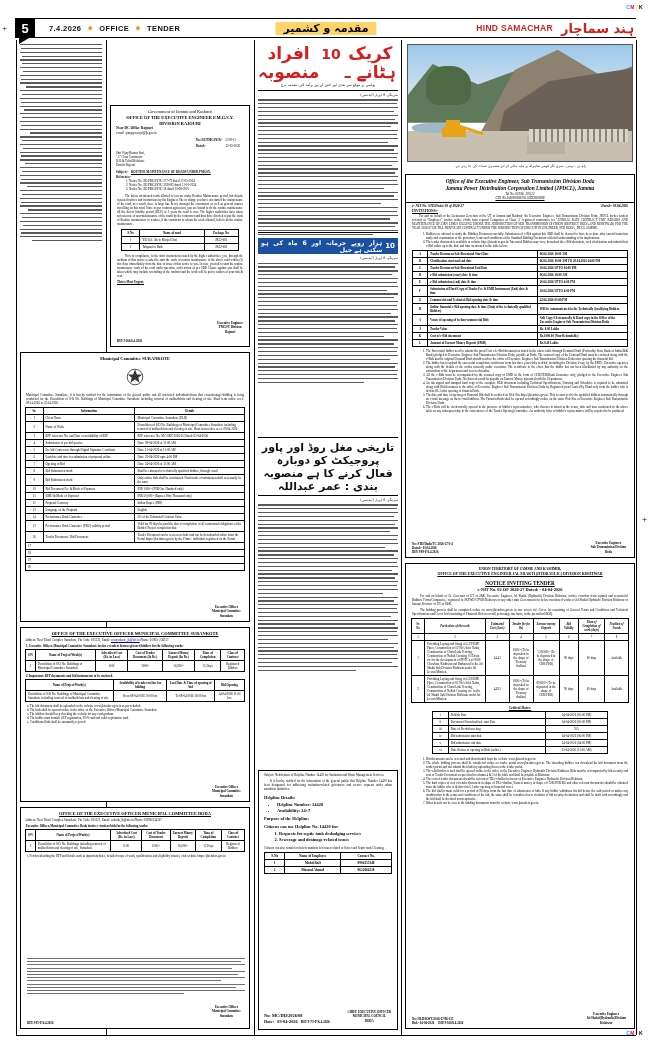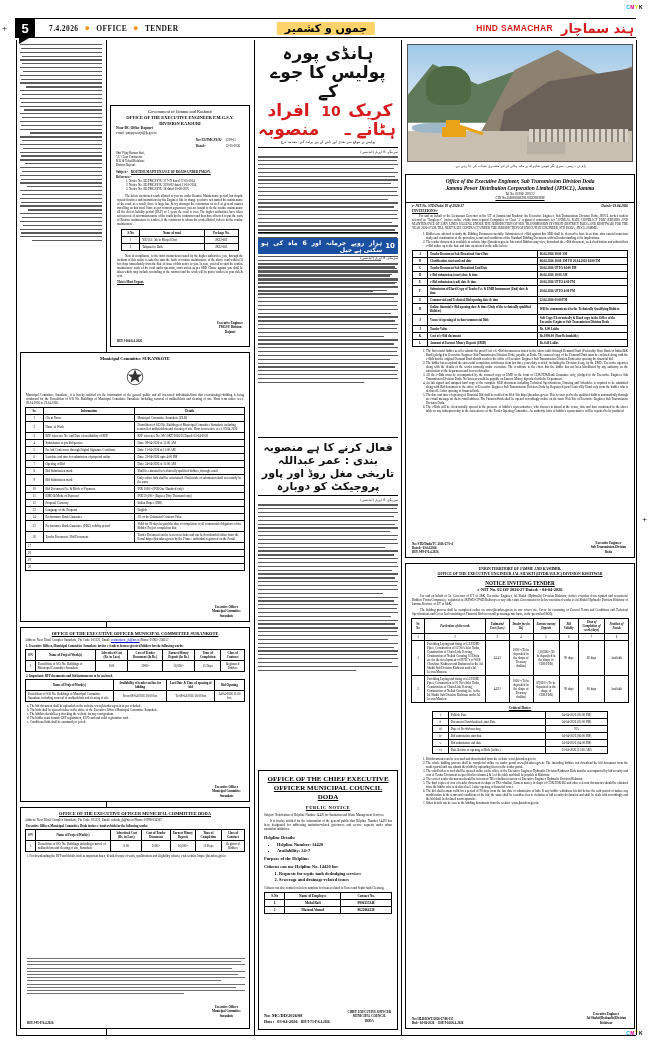--- a/index.html
+++ b/index.html
@@ -33,21 +33,21 @@
     font-family: "Liberation Sans", sans-serif; font-weight: bold;
     font-size: 13px; display: flex; align-items: center; justify-content: center;
     margin-left: -1px;
   }
   .pagenum-tail {
     position: absolute; left: 19px; top: 38px;
     width: 0; height: 0; border-left: 10px solid #000; border-right: 10px solid transparent;
     border-bottom: 6px solid transparent; opacity: .95;
   }
   .dateline {
-    font-family: Liberation Serif, serif; font-size: 7.5px;
+    font-family: Liberation Sans, sans-serif; font-size: 7.5px;
     font-weight: bold; letter-spacing: .4px; color: #111; margin-left: 14px;
     display: flex; align-items: center; gap: 6px;
   }
   .dot { color: #f7941e; font-size: 9px; line-height: 1; }
   .mh-center {
     position: absolute; left: 50%; transform: translateX(-50%);
     background: #fdd36a; padding: 0 8px; font-size: 11px; font-weight: bold;
     color: #000; font-family: "DejaVu Sans", sans-serif; direction: rtl;
     border-radius: 1px;
   }
@@ -144,21 +144,21 @@
 
   <div class="masthead">
     <div class="pagenum">5</div>
     <div class="dateline">
       <span>7.4.2026</span>
       <span class="dot">●</span>
       <span>OFFICE</span>
       <span class="dot">●</span>
       <span>TENDER</span>
     </div>
-    <div class="mh-center">جموں و کشمیر</div>
+    <div class="mh-center">مقدمہ و کشمیر</div>
     <div class="mh-right">
       <span class="hs-en">HIND SAMACHAR</span>
       <span class="hs-ur">ہند سماچار</span>
     </div>
   </div>
   <div class="pagenum-tail"></div>
 
   <div class="vrule" style="left:16px;  top:40px; height:995px;"></div>
   <div class="vrule" style="left:106px; top:40px; height:995px;"></div>
   <div class="vrule" style="left:254px; top:40px; height:995px;"></div>
@@ -524,21 +524,20 @@
     </div>
     <div class="ad ad-t4 bold" style="position:absolute;right:8px;bottom:10px;text-align:center;line-height:4.4px;">
       <div>Executive Officer</div>
       <div>Municipal Committee</div>
       <div>Surankote</div>
     </div>
     <div class="ad ad-t4 bold" style="position:absolute;left:6px;bottom:3px;">DIP/J-95-P/6.4.2026</div>
   </div>
 
   <div style="position:absolute;left:258px;top:44px;width:140px;">
-    <div class="urdu urdu-head-lg" style="text-align:center;">ہانڈی پورہ پولیس کا جوے کے</div>
     <div class="urdu" style="text-align:center;display:flex;justify-content:center;align-items:baseline;gap:2px;direction:rtl;">
       <span class="urdu-head-lg redstrip">کریک ہٹانے ـ</span>
       <span class="urdu-head-lg redstrip bold" style="font-size:14px;">10</span>
       <span class="urdu-head-lg redstrip">افراد منصوبہ</span>
     </div>
     <div class="urdu" style="text-align:center;font-size:3.6px;line-height:5px;padding-top:1px;">پولیس نے موقع سے نقدی اور تاش کے پتے برآمد کئے، مقدمہ درج</div>
     <div class="divider" style="position:static;height:.7px;background:#000;margin:2px 0;"></div>
     <div class="urdu" style="font-size:3.4px;line-height:4.6px;">سرینگر، 6 اپریل (ایجنسی)</div>
     <div class="lines ur" style="position:static;margin-top:2px;">
       <i style="width:100%"></i>
@@ -618,22 +617,22 @@
         <i style="width:98%"></i>
       <i style="width:100%"></i>
         <i style="width:99%"></i>
         <i style="width:100%"></i>
         <i style="width:76%"></i>
     </div>
   </div>
 
   <div class="divider" style="left:258px;top:437px;width:140px;height:1.4px;"></div>
   <div style="position:absolute;left:258px;top:441px;width:140px;">
+    <div class="urdu urdu-head-md" style="text-align:center;">تاریخی مغل روڈ اور پاور پروجیکٹ کو دوبارہ</div>
     <div class="urdu urdu-head-md" style="text-align:center;">فعال کرنے کا ہے منصوبہ بندی : عمر عبداللہ</div>
-    <div class="urdu urdu-head-md" style="text-align:center;">تاریخی مغل روڈ اور پاور پروجیکٹ کو دوبارہ</div>
     <div class="divider" style="position:static;height:.7px;background:#000;margin:2px 0;"></div>
     <div class="urdu" style="font-size:3.4px;line-height:4.6px;">سرینگر، 6 اپریل (ایجنسی)</div>
     <div class="lines ur" style="position:static;margin-top:2px;">
       <i style="width:100%"></i>
         <i style="width:99%"></i>
         <i style="width:100%"></i>
         <i style="width:97%"></i>
       <i style="width:100%"></i>
         <i style="width:98%"></i>
         <i style="width:100%"></i>
@@ -671,25 +670,20 @@
         <i style="width:100%"></i>
         <i style="width:99%"></i>
       <i style="width:100%"></i>
         <i style="width:96%"></i>
         <i style="width:100%"></i>
         <i style="width:70%"></i>
     </div>
   </div>
 
   <div class="box2" style="left:258px; top:770px; width:140px; height:260px;">
-    <div class="ad ad-ctr" style="padding:4px 4px 0 4px;">
-      <div class="bold ul" style="font-size:7px;line-height:9px;">OFFICE OF THE CHIEF EXECUTIVE</div>
-      <div class="bold ul" style="font-size:7px;line-height:9px;">OFFICER MUNICIPAL COUNCIL DODA</div>
-      <div class="bold ul" style="font-size:4.6px;line-height:7px;letter-spacing:.6px;padding-top:2px;">PUBLIC NOTICE</div>
-    </div>
     <div class="ad ad-t4" style="padding:2px 5px 0 5px;">Subject: Notification of Helpline Number 14420 for Sanitation and Waste Management Services.</div>
     <div class="ad ad-t4" style="padding:2px 5px 0 5px;text-indent:6px;">It is hereby notified for the information of the general public that Helpline Number 14420 has been designated for addressing sanitation-related grievances and service requests under urban sanitation initiatives.</div>
     <div class="ad ad-t2 bold" style="padding:4px 5px 0 5px;">Helpline Details:</div>
     <ul style="margin:1px 0 0 0;padding-left:18px;">
       <li class="ad ad-t2 bold" style="list-style:disc;">Helpline Number: 14420</li>
       <li class="ad ad-t2 bold" style="list-style:disc;">Availability: 24×7</li>
     </ul>
     <div class="ad ad-t2 bold" style="padding:3px 5px 0 5px;">Purpose of the Helpline:</div>
     <div class="ad ad-t2 bold" style="padding:2px 5px 0 5px;">Citizens can use Helpline No. 14420 for:</div>
     <ol style="margin:1px 0 0 0;padding-left:20px;">

